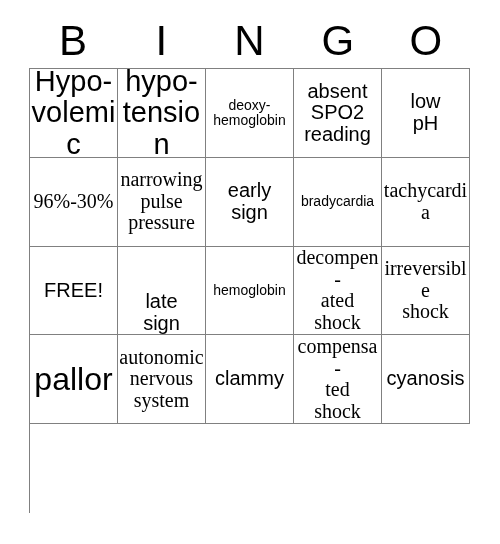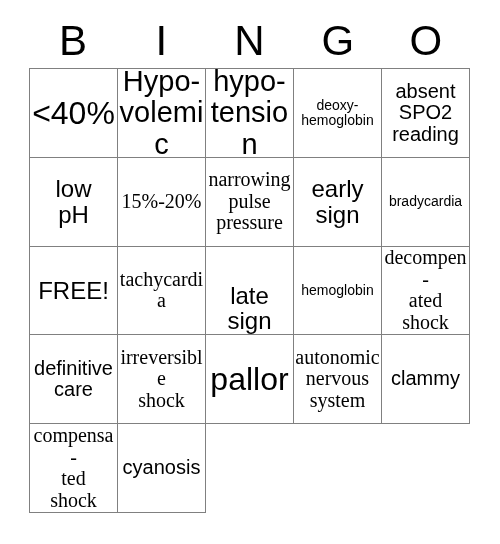--- a/index.html
+++ b/index.html
@@ -69,41 +69,38 @@
     width: 100%;
     line-height: 1.08;
     white-space: pre-line;
     word-break: break-word;
   }
   
   .fs-xs .cell-text { font-size: 14px; }
   .fs-sm .cell-text { font-size: 20px; font-family: Liberation Serif, serif; }
   .fs-md .cell-text { font-size: 20px; }
   .fs-lg .cell-text { font-size: 29px; }
-  .fs-xl .cell-text { font-size: 24px; }
+  .fs-xl .cell-text { font-size: 20px; }
   .fs-xxl .cell-text { font-size: 32px; }
 </style>
 </head>
 <body style="background: rgb(255, 255, 255); color: rgb(0, 0, 0);">
 
 <div id="card">
 
   <div id="header-row">
     <div class="header-letter">B</div>
     <div class="header-letter">I</div>
     <div class="header-letter">N</div>
     <div class="header-letter">G</div>
     <div class="header-letter">O</div>
   </div>
 
   <div id="grid" style="border-color: rgb(128, 128, 128);">
 
-    <div class="cell fs-xxl" style="border-color: rgb(128, 128, 128);">
-        <span class="cell-text">&lt;40%</span>
-      </div>
     <div class="cell fs-lg" style="border-color: rgb(128, 128, 128);">
         <span class="cell-text">Hypo-
 volemic</span>
       </div>
     <div class="cell fs-lg" style="border-color: rgb(128, 128, 128);">
         <span class="cell-text">hypo-
 tension</span>
       </div>
     <div class="cell fs-xs" style="border-color: rgb(128, 128, 128);">
         <span class="cell-text">deoxy-
@@ -113,57 +110,53 @@
         <span class="cell-text">absent
 SPO2
 reading</span>
       </div>
 
     <div class="cell fs-xl" style="border-color: rgb(128, 128, 128);">
         <span class="cell-text">low
 pH</span>
       </div>
     <div class="cell fs-sm" style="border-color: rgb(128, 128, 128);">
-        <span class="cell-text">15%-20%</span>
+        <span class="cell-text">96%-30%</span>
       </div>
     <div class="cell fs-sm" style="border-color: rgb(128, 128, 128);">
         <span class="cell-text">narrowing
 pulse
 pressure</span>
       </div>
     <div class="cell fs-xl" style="border-color: rgb(128, 128, 128);">
         <span class="cell-text">early
 sign</span>
       </div>
 
     <div class="cell fs-xs" style="border-color: rgb(128, 128, 128);">
         <span class="cell-text">bradycardia</span>
       </div>
+    <div class="cell fs-sm" style="border-color: rgb(128, 128, 128);">
+        <span class="cell-text">tachycardia</span>
+      </div>
     <div class="cell fs-xl" style="border-color: rgb(128, 128, 128);">
         <span class="cell-text">FREE!</span>
-      </div>
-    <div class="cell fs-sm" style="border-color: rgb(128, 128, 128);">
-        <span class="cell-text">tachycardia</span>
       </div>
     <div class="cell fs-xl" style="border-color: rgb(128, 128, 128); align-items: flex-end;">
         <span class="cell-text">late
 sign</span>
       </div>
     <div class="cell fs-xs" style="border-color: rgb(128, 128, 128);">
         <span class="cell-text">hemoglobin</span>
       </div>
 
     <div class="cell fs-sm" style="border-color: rgb(128, 128, 128);">
         <span class="cell-text">decompen-
 ated
 shock</span>
-      </div>
-    <div class="cell fs-md" style="border-color: rgb(128, 128, 128);">
-        <span class="cell-text">definitive
-care</span>
       </div>
     <div class="cell fs-sm" style="border-color: rgb(128, 128, 128); align-items: center;">
         <span class="cell-text">irreversible
 shock</span>
       </div>
     <div class="cell fs-xxl" style="border-color: rgb(128, 128, 128);">
         <span class="cell-text">pallor</span>
       </div>
 
     <div class="cell fs-sm" style="border-color: rgb(128, 128, 128);">

